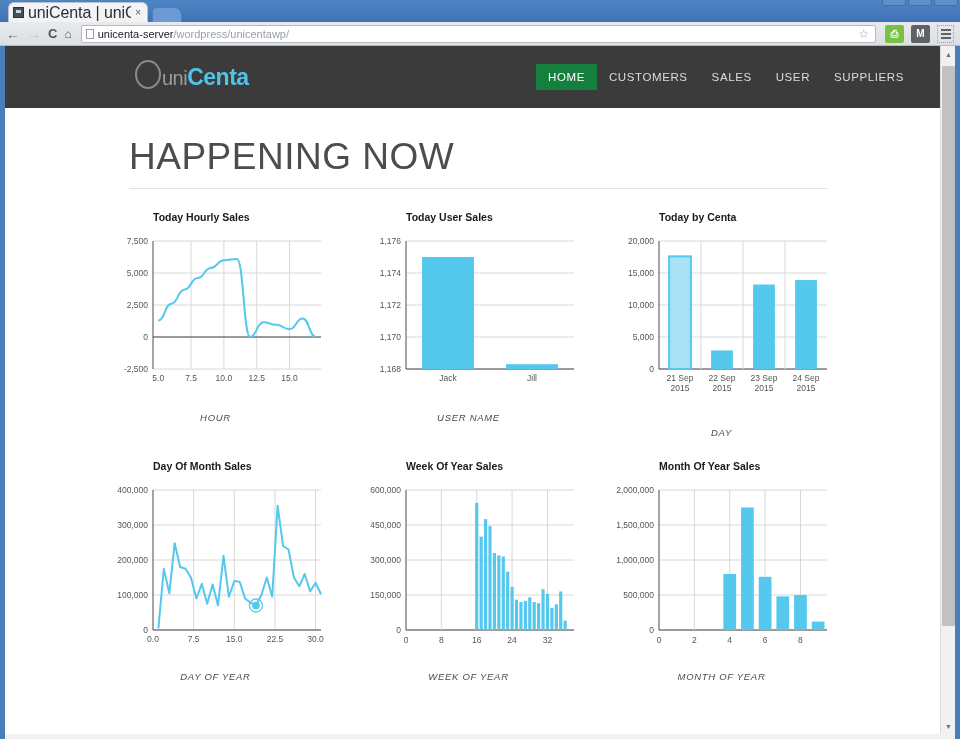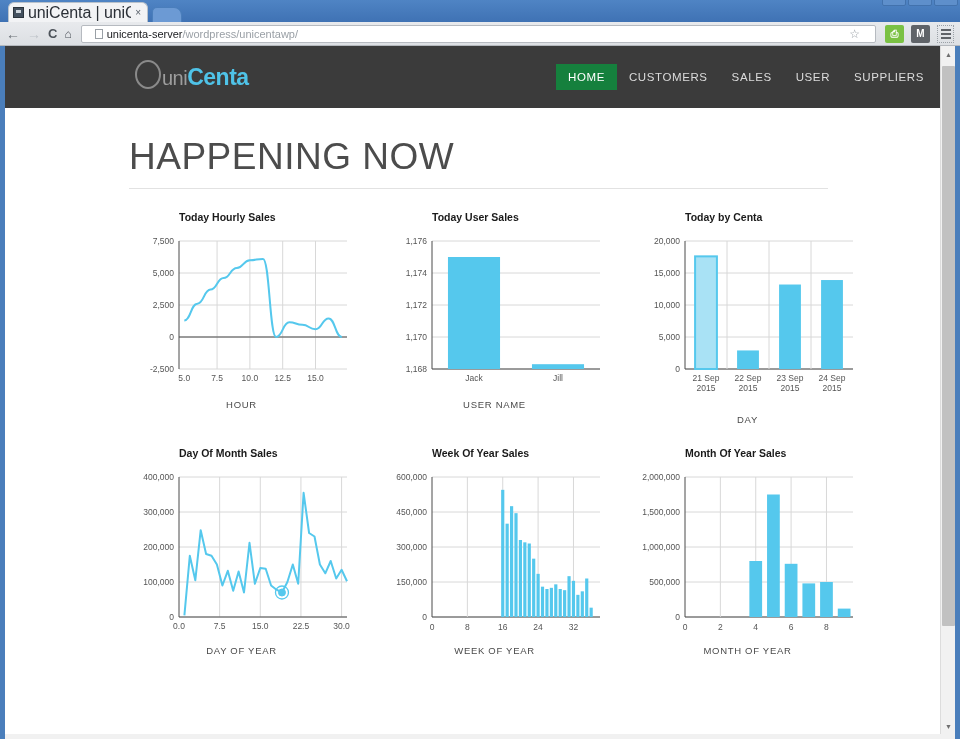--- a/index.html
+++ b/index.html
@@ -45,21 +45,21 @@
     border-bottom:1px solid #b4b8bd;
     display:flex; align-items:center; padding:0 6px; gap:7px;
   }
   .nav-ico { font-size:14px; color:#6b7178; line-height:1; }
   .nav-ico.fwd { color:#bfc4c9; }
   .nav-ico.reload { font-size:13px; font-weight:bold; color:#4d535a;}
   .nav-ico.home { font-size:12px; color:#4d535a;}
   .omnibox {
     flex:1 1 auto; height:18px; background:#fff;
     border:1px solid #b6bac0; border-radius:2px;
-    display:flex; align-items:center; padding:0 13px; gap:4px;
+    display:flex; align-items:center; padding:0 4px; gap:4px;
     margin-left:2px; margin-right:2px;
   }
   .page-ico{width:8px;height:10px;border:1px solid #9aa0a6;background:#fff;position:relative;flex:0 0 auto;}
   .url { font-size:11px; color:#202124; white-space:nowrap; }
   .url .dim { color:#9aa0a6; }
   .star { color:#9aa0a6; font-size:12px; margin-left:auto; padding-right:2px;}
   .ext { width:19px; height:18px; border-radius:2px; display:flex; align-items:center;
          justify-content:center; font-size:10px; font-weight:bold; color:#fff; flex:0 0 auto;}
   .ext.print { background:#7ac143; }
   .ext.m { background:#5f6368; }
@@ -70,21 +70,21 @@
   
   .viewport {
     position:absolute; left:5px; top:46px; width:950px; height:688px;
     background:#fff; overflow:hidden;
   }
   .content { position:absolute; left:0; top:0; width:935px; }
 
   
   .sitehead {
     height:62px; background:#3b3b3b; display:flex; align-items:center;
-    padding:0 4px 0 130px; position:relative;
+    padding:0 24px 0 130px; position:relative;
   }
   .logo { display:flex; align-items:center; }
   .logo-circle {
     width:26px; height:29px; border:2px solid #8a8a8a; border-radius:50%;
     border-bottom-color:#8a8a8a; margin-right:1px; position:relative; top:-3px;
   }
   .logo-text { font-size:23px; letter-spacing:-0.5px; }
   .logo-text .uni { color:#9d9d9d; font-size:20px;}
   .logo-text .centa { color:#4fc3e8; font-weight:bold; }
   .nav { margin-left:auto; display:flex; align-items:center; gap:0; }
@@ -93,26 +93,26 @@
     padding:7px 12px; text-decoration:none; white-space:nowrap;
   }
   .nav a.active { background:#15803d; color:#fff; }
 
   
   .section-title {
     font-size:37px; font-weight:300; color:#4c4c4c; letter-spacing:0.5px;
     padding:0 0 10px 0; border-bottom:1px solid #e2e2e2;
     margin:28px 112px 0 124px;
   }
-  .charts { display:flex; margin:22px 100px 0 118px; gap:16px; }
+  .charts { display:flex; margin:22px 100px 0 118px; gap:16px;justify-content:flex-end; }
   .chart-cell { width:237px; }
   .chart-title { font-size:10.5px; font-weight:bold; color:#1a1a1a; margin:0 0 6px 56px; }
   .axis-label {
-    font-size:9.5px; color:#4a4a4a; text-align:center;
-    letter-spacing:0.7px; margin-top:0;
+    font-size:9.5px; font-style:italic; color:#4a4a4a; text-align:center;
+    letter-spacing:0.7px; margin-top:13px;
   }
   svg { display:block; }
   .gl { stroke:#d8d8d8; stroke-width:1; }
   .axis-line { stroke:#4a4a4a; stroke-width:1; }
   .tick { font-size:8.5px; fill:#555; font-family:"Liberation Sans", sans-serif; }
   .tick.y { text-anchor:end; }
   .tick.x { text-anchor:middle; }
   .bar { fill:#55c8ed; }
   .bar-sel { fill:#a9e2f5; stroke:#55c8ed; stroke-width:2; }
   .line { fill:none; stroke:#55c8ed; stroke-width:2; stroke-linejoin:round; }

